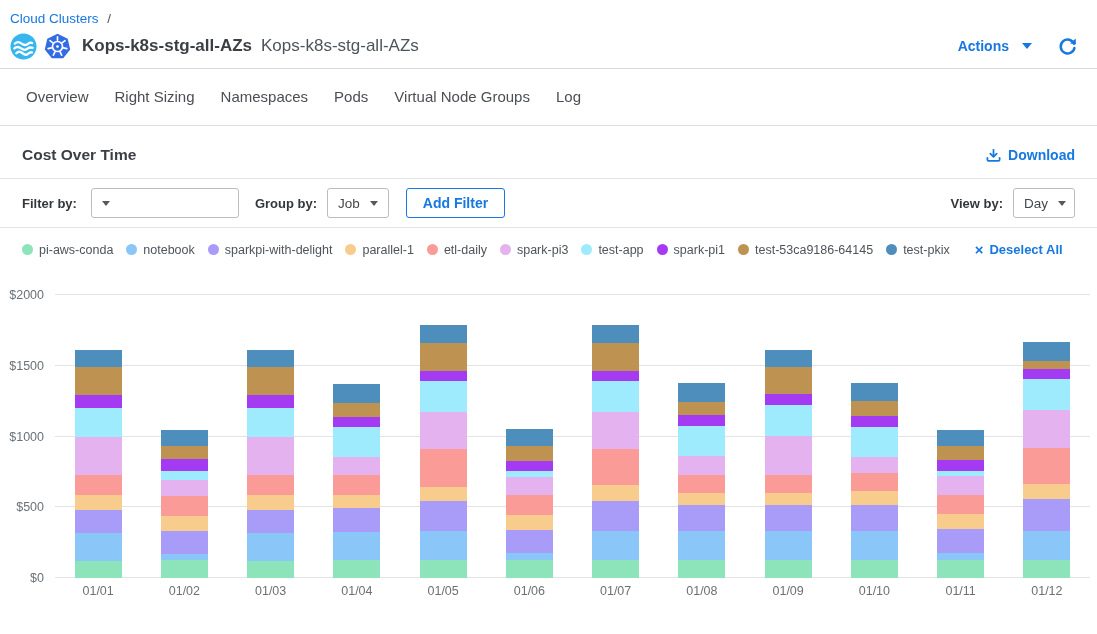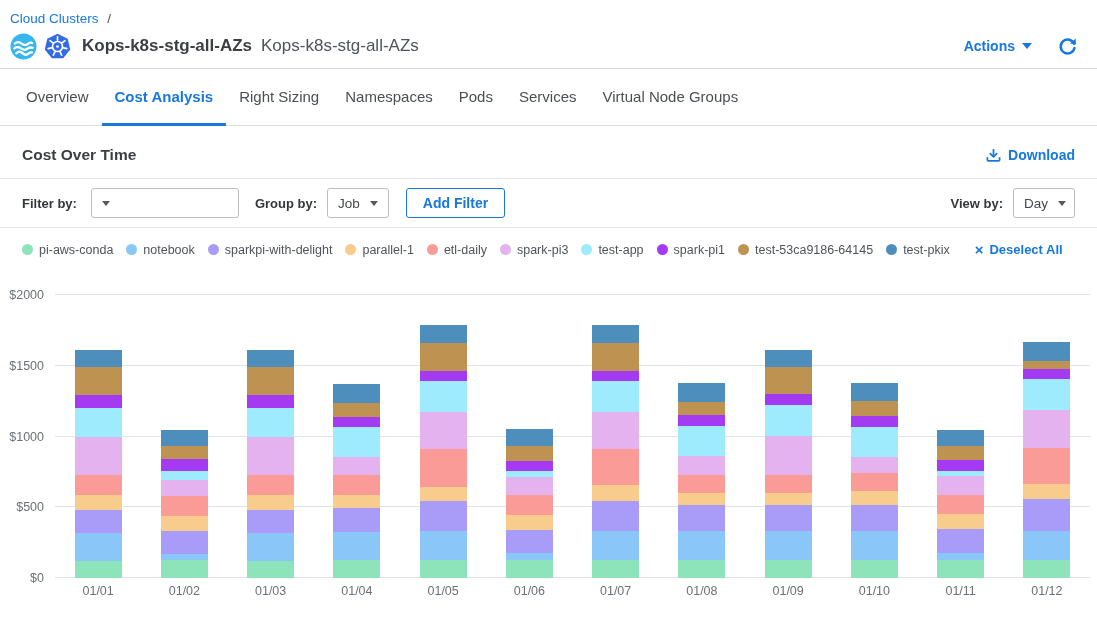--- a/index.html
+++ b/index.html
@@ -9,21 +9,21 @@
 
   
   .breadcrumb-row { padding:11px 8px 0 10px; font-size:13.5px; line-height:16px; }
   .crumb-link { color:#1778E0; cursor:pointer; }
   .crumb-sep { color:#555; margin-left:5px; }
   .title-row { display:flex; align-items:center; padding:5px 20px 0 10px; height:33px; }
   .logo { width:27px; height:27px; margin-right:7px; flex:0 0 auto; }
   .page-title { font-size:17px; font-weight:bold; color:#3B3F44; margin-left:4px; }
   .page-subtitle { font-size:17px; color:#4E545B; margin-left:9px; }
   .header-right { margin-left:auto; display:flex; align-items:center; gap:26px; }
-  .actions-button { display:flex; align-items:center; gap:7px; color:#1778E0;
+  .actions-button { display:flex; align-items:center; gap:13px; color:#1778E0;
                     font-size:14px; font-weight:bold; cursor:pointer; }
   .caret { width:0; height:0; border-left:5px solid transparent; border-right:5px solid transparent;
            border-top:6px solid #1778E0; display:inline-block; }
   .refresh-button { cursor:pointer; display:flex; align-items:center; }
   .header-divider { border-bottom:1px solid #D8D8D8; margin-top:8px; }
 
   
   .tabs { display:flex; padding-left:13px; border-bottom:1px solid #DDDDDD; height:57px;
           align-items:stretch; }
   .tab { display:flex; align-items:center; padding:0 13px; font-size:15px; color:#4B4F54;
@@ -119,26 +119,25 @@
           <path d="M16.9 7.2 A7.3 7.3 0 1 0 17.3 11.5" fill="none" stroke="#1778E0" stroke-width="2.6" stroke-linecap="round"></path>
           <polygon points="12.6,6.9 18.9,7.6 18.6,1.6" fill="#1778E0"></polygon>
         </svg>
       </div>
     </div>
   </div>
   <div class="header-divider"></div>
 
   <div class="tabs" id="tabs">
       <div class="tab">Overview</div>
-      <div class="tab active">Cost Analysis</div>
       <div class="tab">Right Sizing</div>
       <div class="tab">Namespaces</div>
       <div class="tab">Pods</div>
-      <div class="tab">Services</div>
       <div class="tab">Virtual Node Groups</div>
+      <div class="tab">Log</div>
     </div>
 
   <div class="section-row">
     <span class="section-title">Cost Over Time</span>
     <div class="download-button">
       <svg width="15" height="15" viewBox="0 0 16 16">
         <path d="M8 1.2 V9" fill="none" stroke="#1778E0" stroke-width="1.9"></path>
         <path d="M4.6 6 L8 9.5 L11.4 6" fill="none" stroke="#1778E0" stroke-width="1.9" stroke-linejoin="round" stroke-linecap="round"></path>
         <path d="M1.5 10.5 V12.6 Q1.5 13.8 2.7 13.8 H13.3 Q14.5 13.8 14.5 12.6 V10.5" fill="none" stroke="#1778E0" stroke-width="1.9" stroke-linecap="round"></path>
       </svg>

